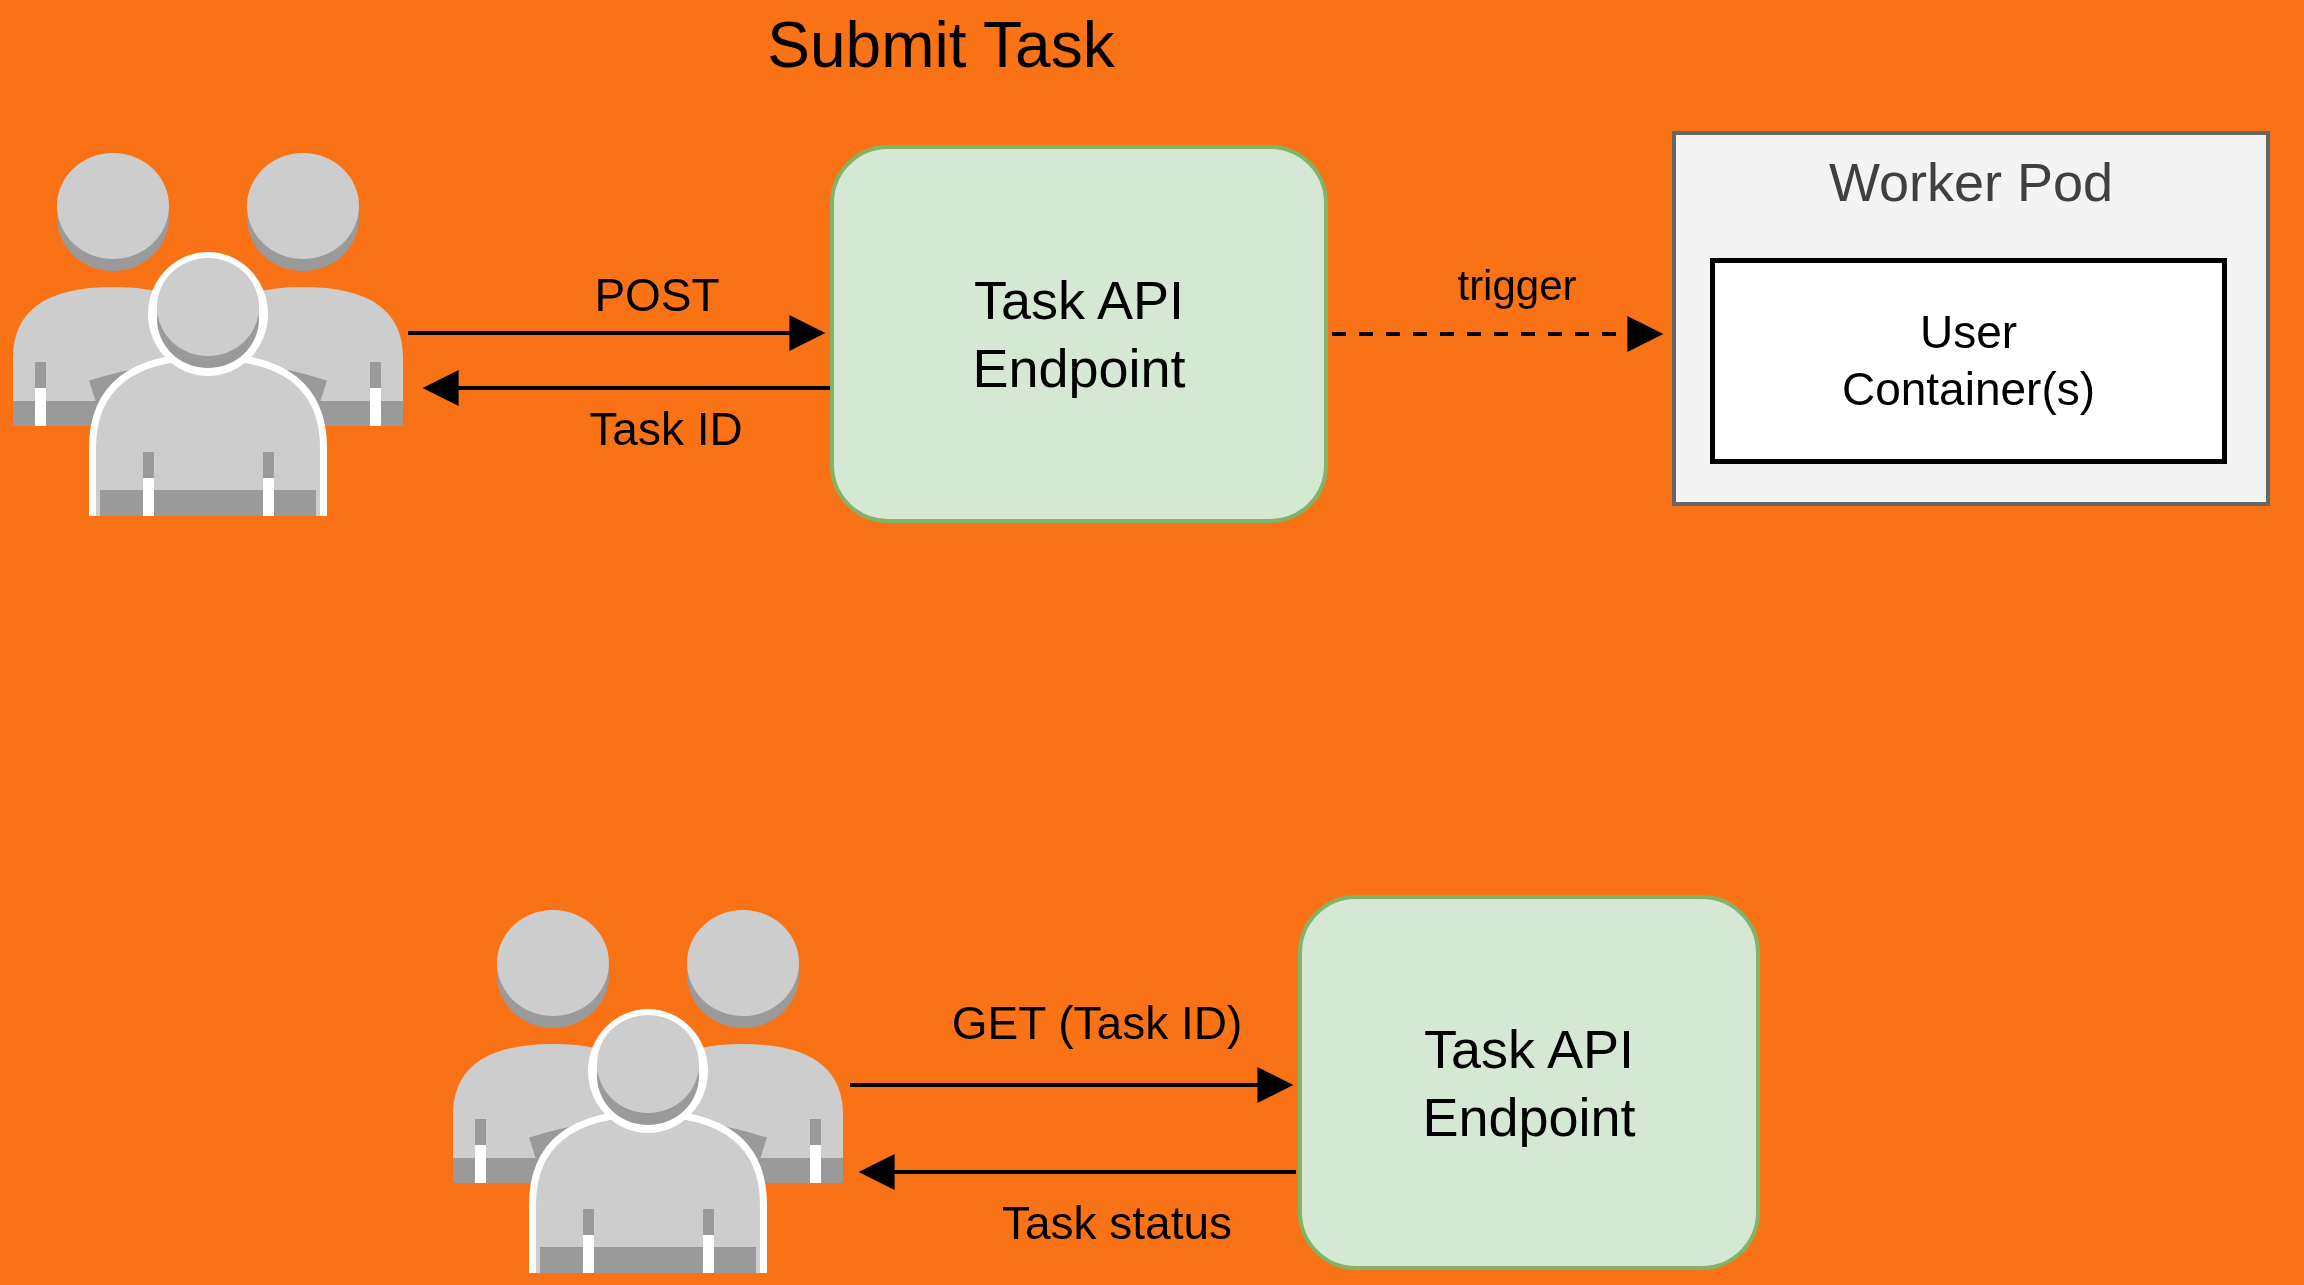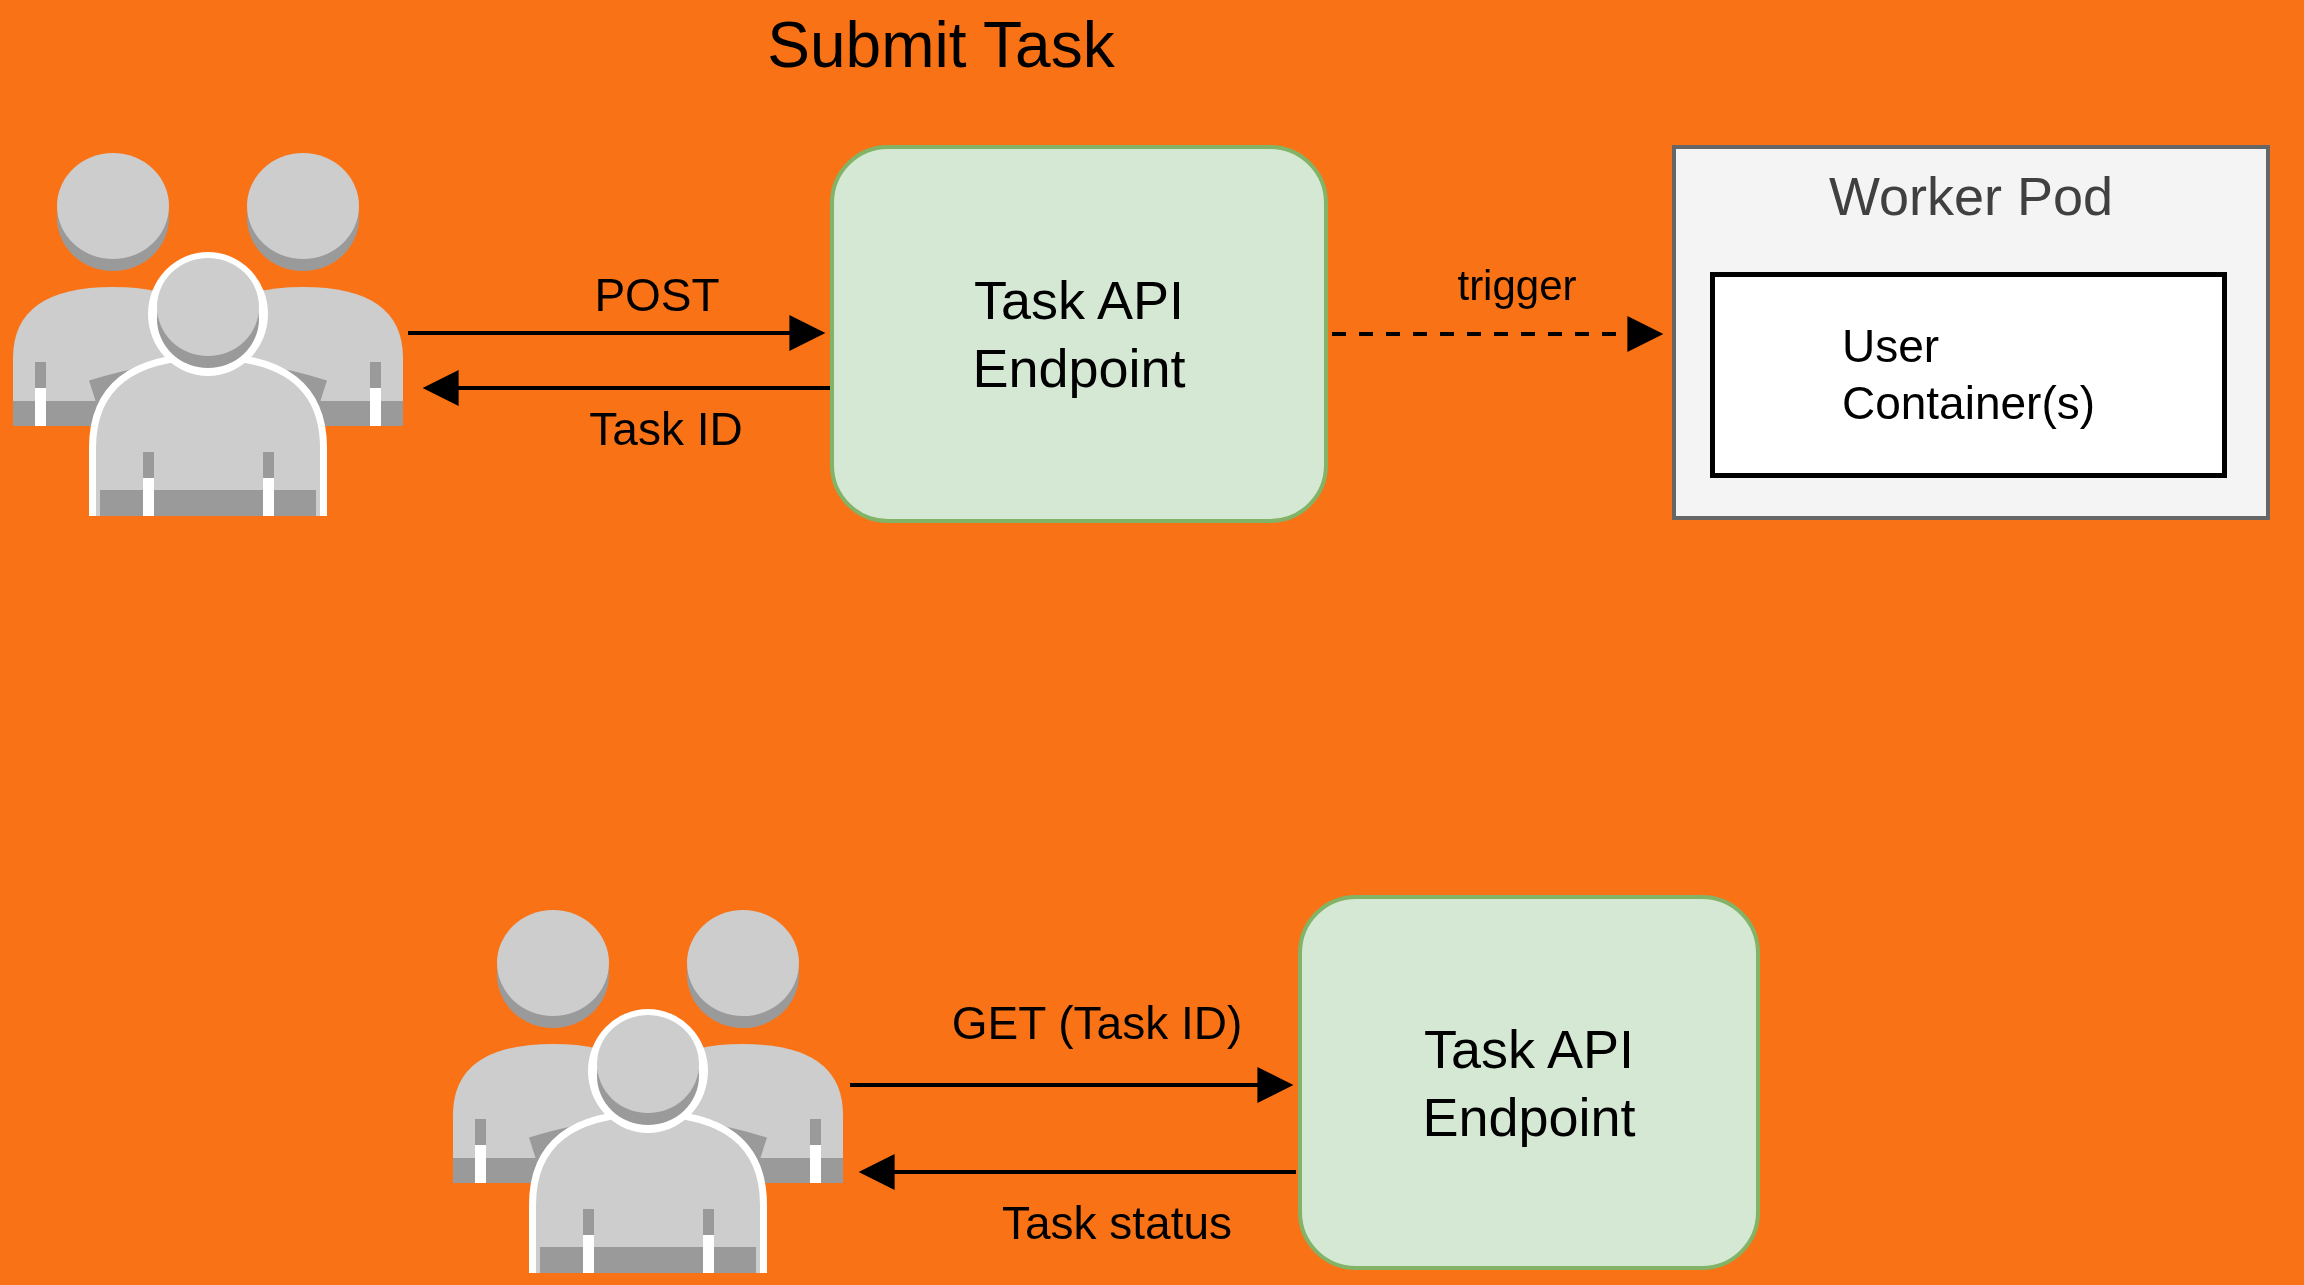--- a/index.html
+++ b/index.html
@@ -60,21 +60,21 @@
     white-space:nowrap;
   }
   .container-box{
     position:absolute;
     box-sizing:border-box;
     background:#fff;
     border:5px solid #000;
     display:flex;
     align-items:center;
     justify-content:center;
-    text-align:left;
+    text-align:center;
   }
   .container-label{
     font-size:46px;
     line-height:57px;
     color:#000;
   }
   svg.arrow-layer{
     position:absolute;left:0;top:0;
     width:2304px;height:1285px;
     pointer-events:none;
@@ -154,21 +154,21 @@
 
   <div class="endpoint-box" style="left:830px;top:145px;width:498px;height:378px;">
     <div class="endpoint-label">
       <span>Task API</span><br>
       <span>Endpoint</span>
     </div>
   </div>
 
   <div class="edge-label small" style="left:1485px;top:262px;">trigger</div>
 
-  <div class="worker-pod" style="left:1672px;top:145px;width:598px;height:375px;">
+  <div class="worker-pod" style="left:1672px;top:131px;width:598px;height:375px;">
     <div class="pod-title">Worker Pod</div>
     <div class="container-box" style="left:34px;top:123px;width:517px;height:206px;">
       <div class="container-label">
         <span>User</span><br>
         <span>Container(s)</span>
       </div>
     </div>
   </div>
 
 

